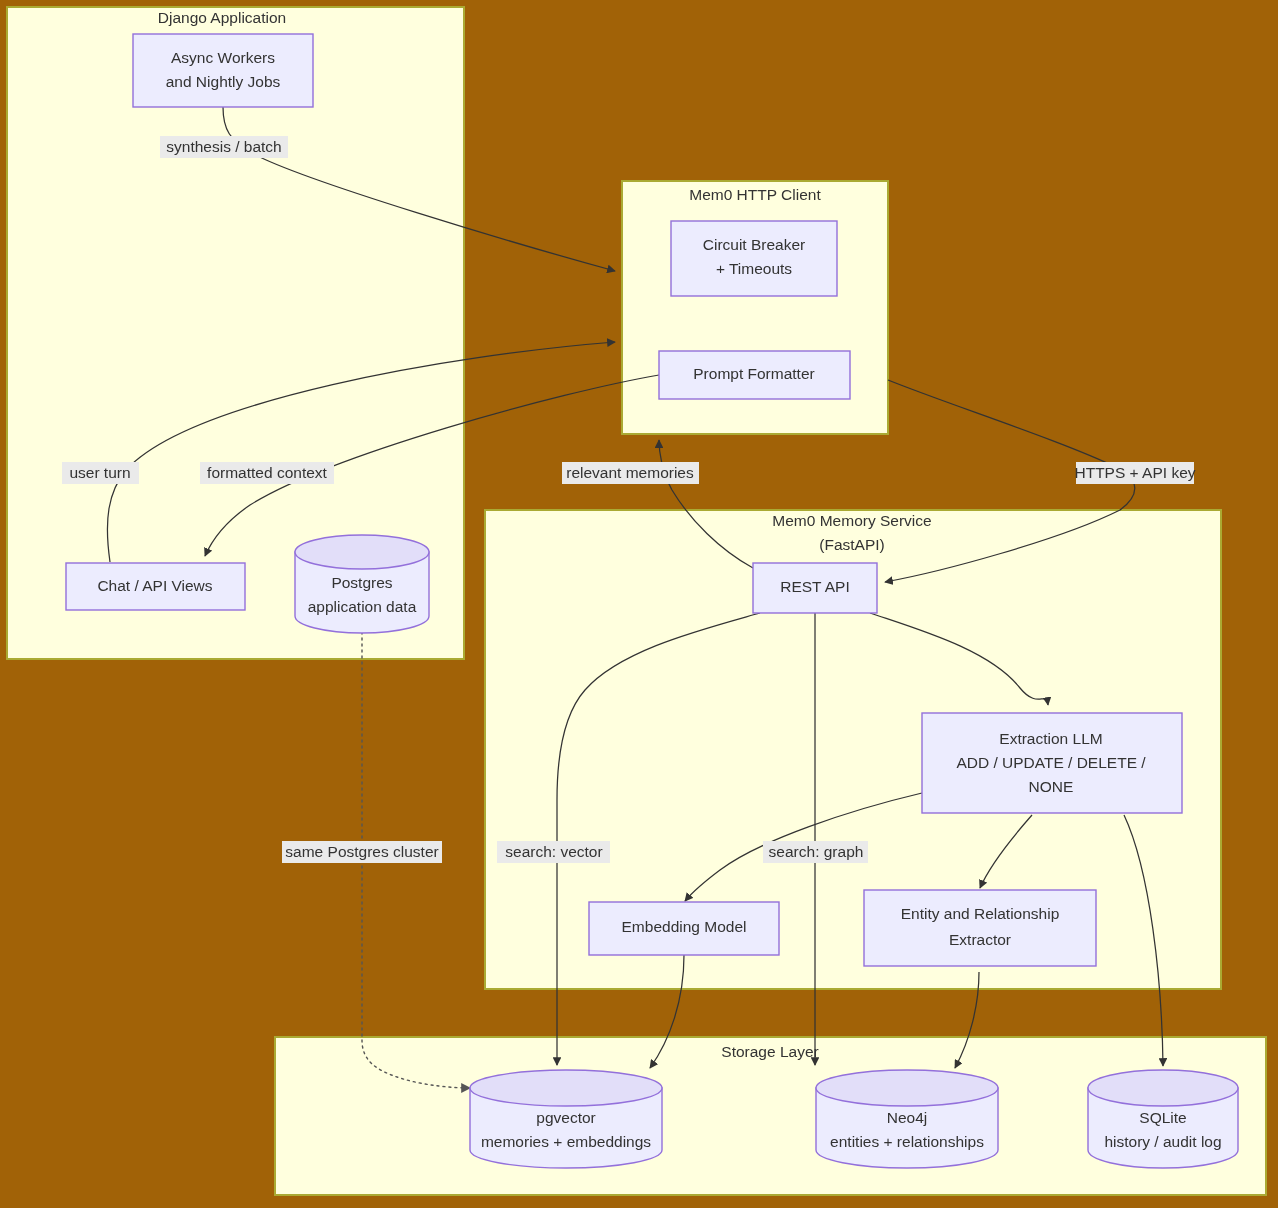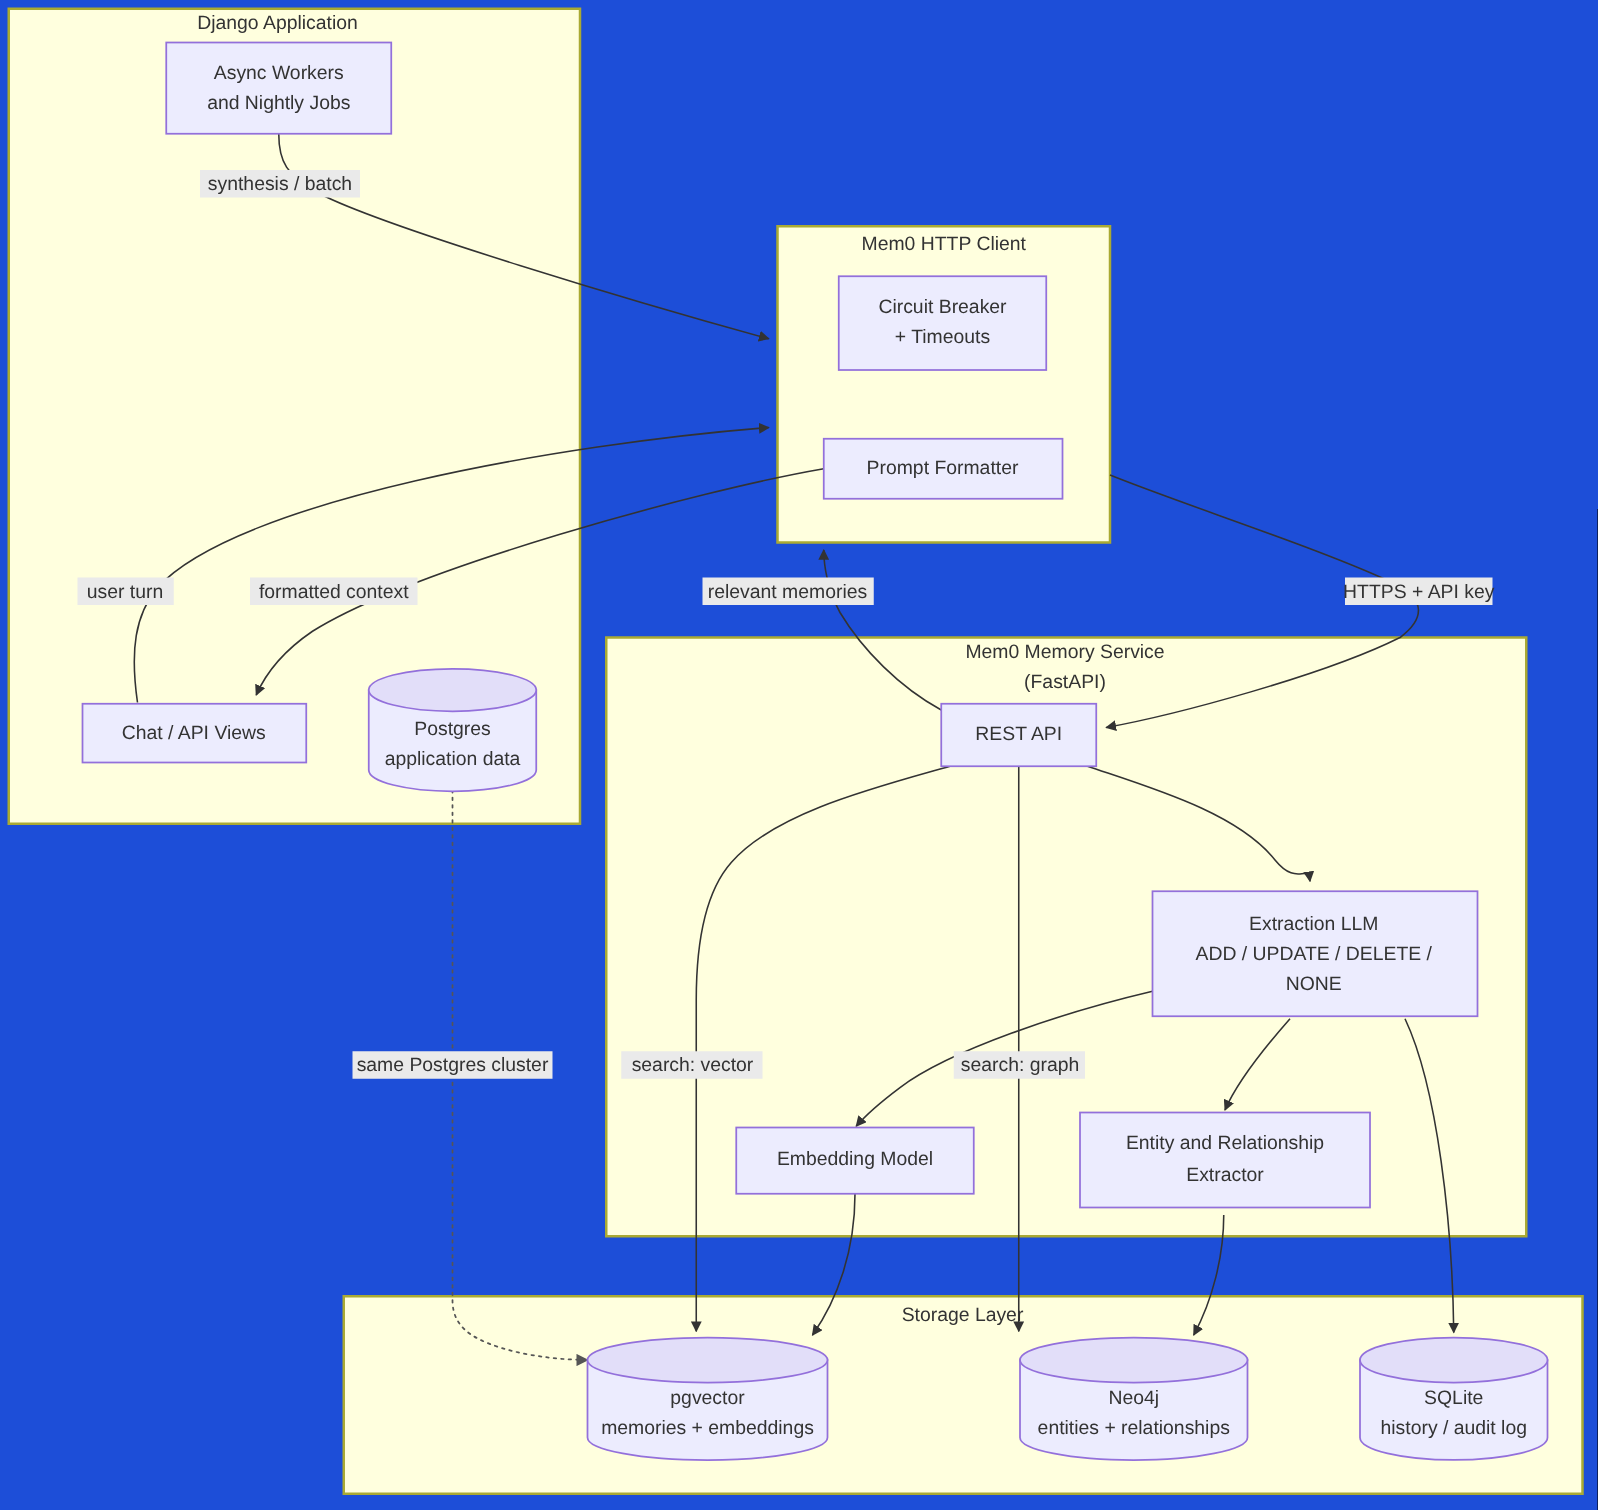--- a/index.html
+++ b/index.html
@@ -4,21 +4,21 @@
 <style>
   html, body {
     margin: 0;
     padding: 0;
     background: #000000;
   }
   #canvas-wrap {
     position: relative;
     width: 1278px;
     height: 1208px;
-    background: #1d4ed8;
+    background: #a16207;
     overflow: hidden;
   }
   svg#diagram {
     display: block;
     width: 1278px;
     height: 1208px;
   }
   .cluster-rect {
     fill: #ffffde;
     stroke: #aaaa33;

